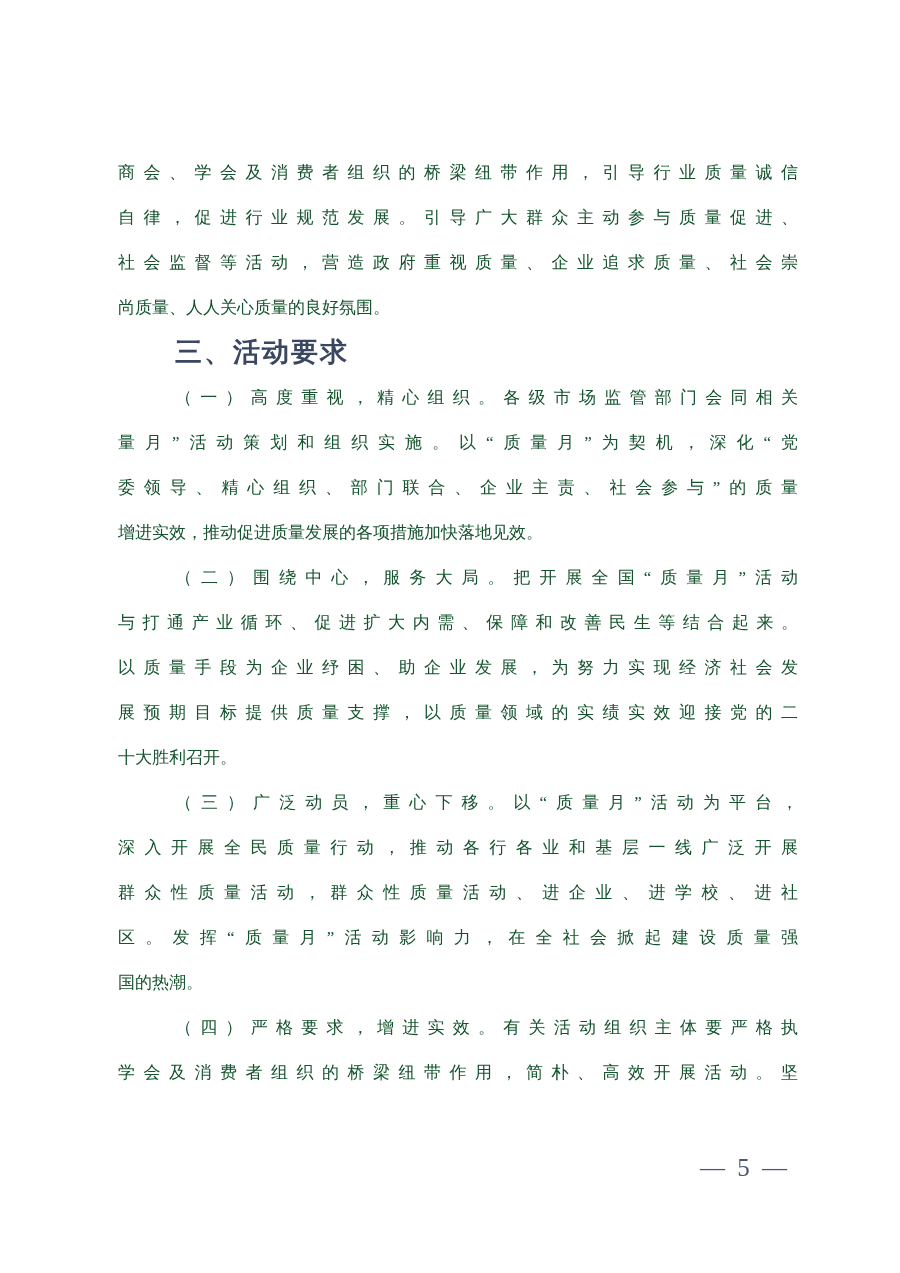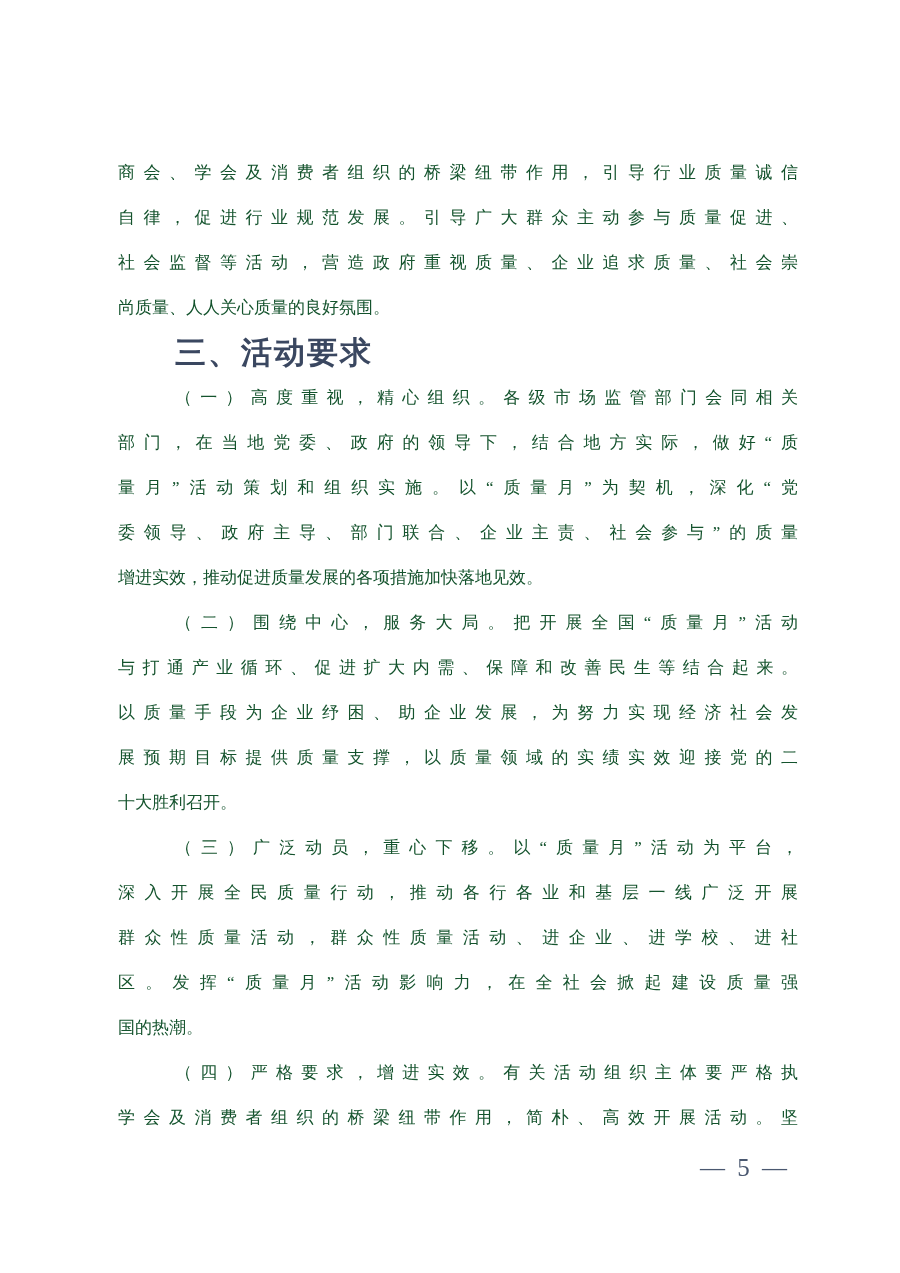--- a/index.html
+++ b/index.html
@@ -36,21 +36,21 @@
   .line.indent {
     padding-left: 57px;
   }
   .line.para-end {
     text-align: right;
     text-align-last: left;
   }
   .line.heading {
     font-family: "Liberation Sans", sans-serif;
     font-weight: 700;
-    font-size: 31px;
+    font-size: 27px;
     color: #3a4760;
     text-align: left;
     text-align-last: left;
     letter-spacing: 2px;
   }
   .footer {
     position: absolute;
     left: 700px;
     top: 1148px;
     width: 100px;
@@ -70,23 +70,22 @@
   <div class="content">
 
     <div class="line">商会、学会及消费者组织的桥梁纽带作用，引导行业质量诚信</div>
     <div class="line">自律，促进行业规范发展。引导广大群众主动参与质量促进、</div>
     <div class="line">社会监督等活动，营造政府重视质量、企业追求质量、社会崇</div>
     <div class="line para-end">尚质量、人人关心质量的良好氛围。</div>
 
     <div class="line heading indent">三、活动要求</div>
 
     <div class="line indent">（一）高度重视，精心组织。各级市场监管部门会同相关</div>
-    <div class="line">部门，在当地党委、政府的领导下，结合地方实际，做好“质</div>
     <div class="line">量月”活动策划和组织实施。以“质量月”为契机，深化“党</div>
-    <div class="line">委领导、政府主导、部门联合、企业主责、社会参与”的质量</div>
+    <div class="line">委领导、精心组织、部门联合、企业主责、社会参与”的质量</div>
     <div class="line para-end">增进实效，推动促进质量发展的各项措施加快落地见效。</div>
 
     <div class="line indent">（二）围绕中心，服务大局。把开展全国“质量月”活动</div>
     <div class="line">与打通产业循环、促进扩大内需、保障和改善民生等结合起来。</div>
     <div class="line">以质量手段为企业纾困、助企业发展，为努力实现经济社会发</div>
     <div class="line">展预期目标提供质量支撑，以质量领域的实绩实效迎接党的二</div>
     <div class="line para-end">十大胜利召开。</div>
 
     <div class="line indent">（三）广泛动员，重心下移。以“质量月”活动为平台，</div>
     <div class="line">深入开展全民质量行动，推动各行各业和基层一线广泛开展</div>

